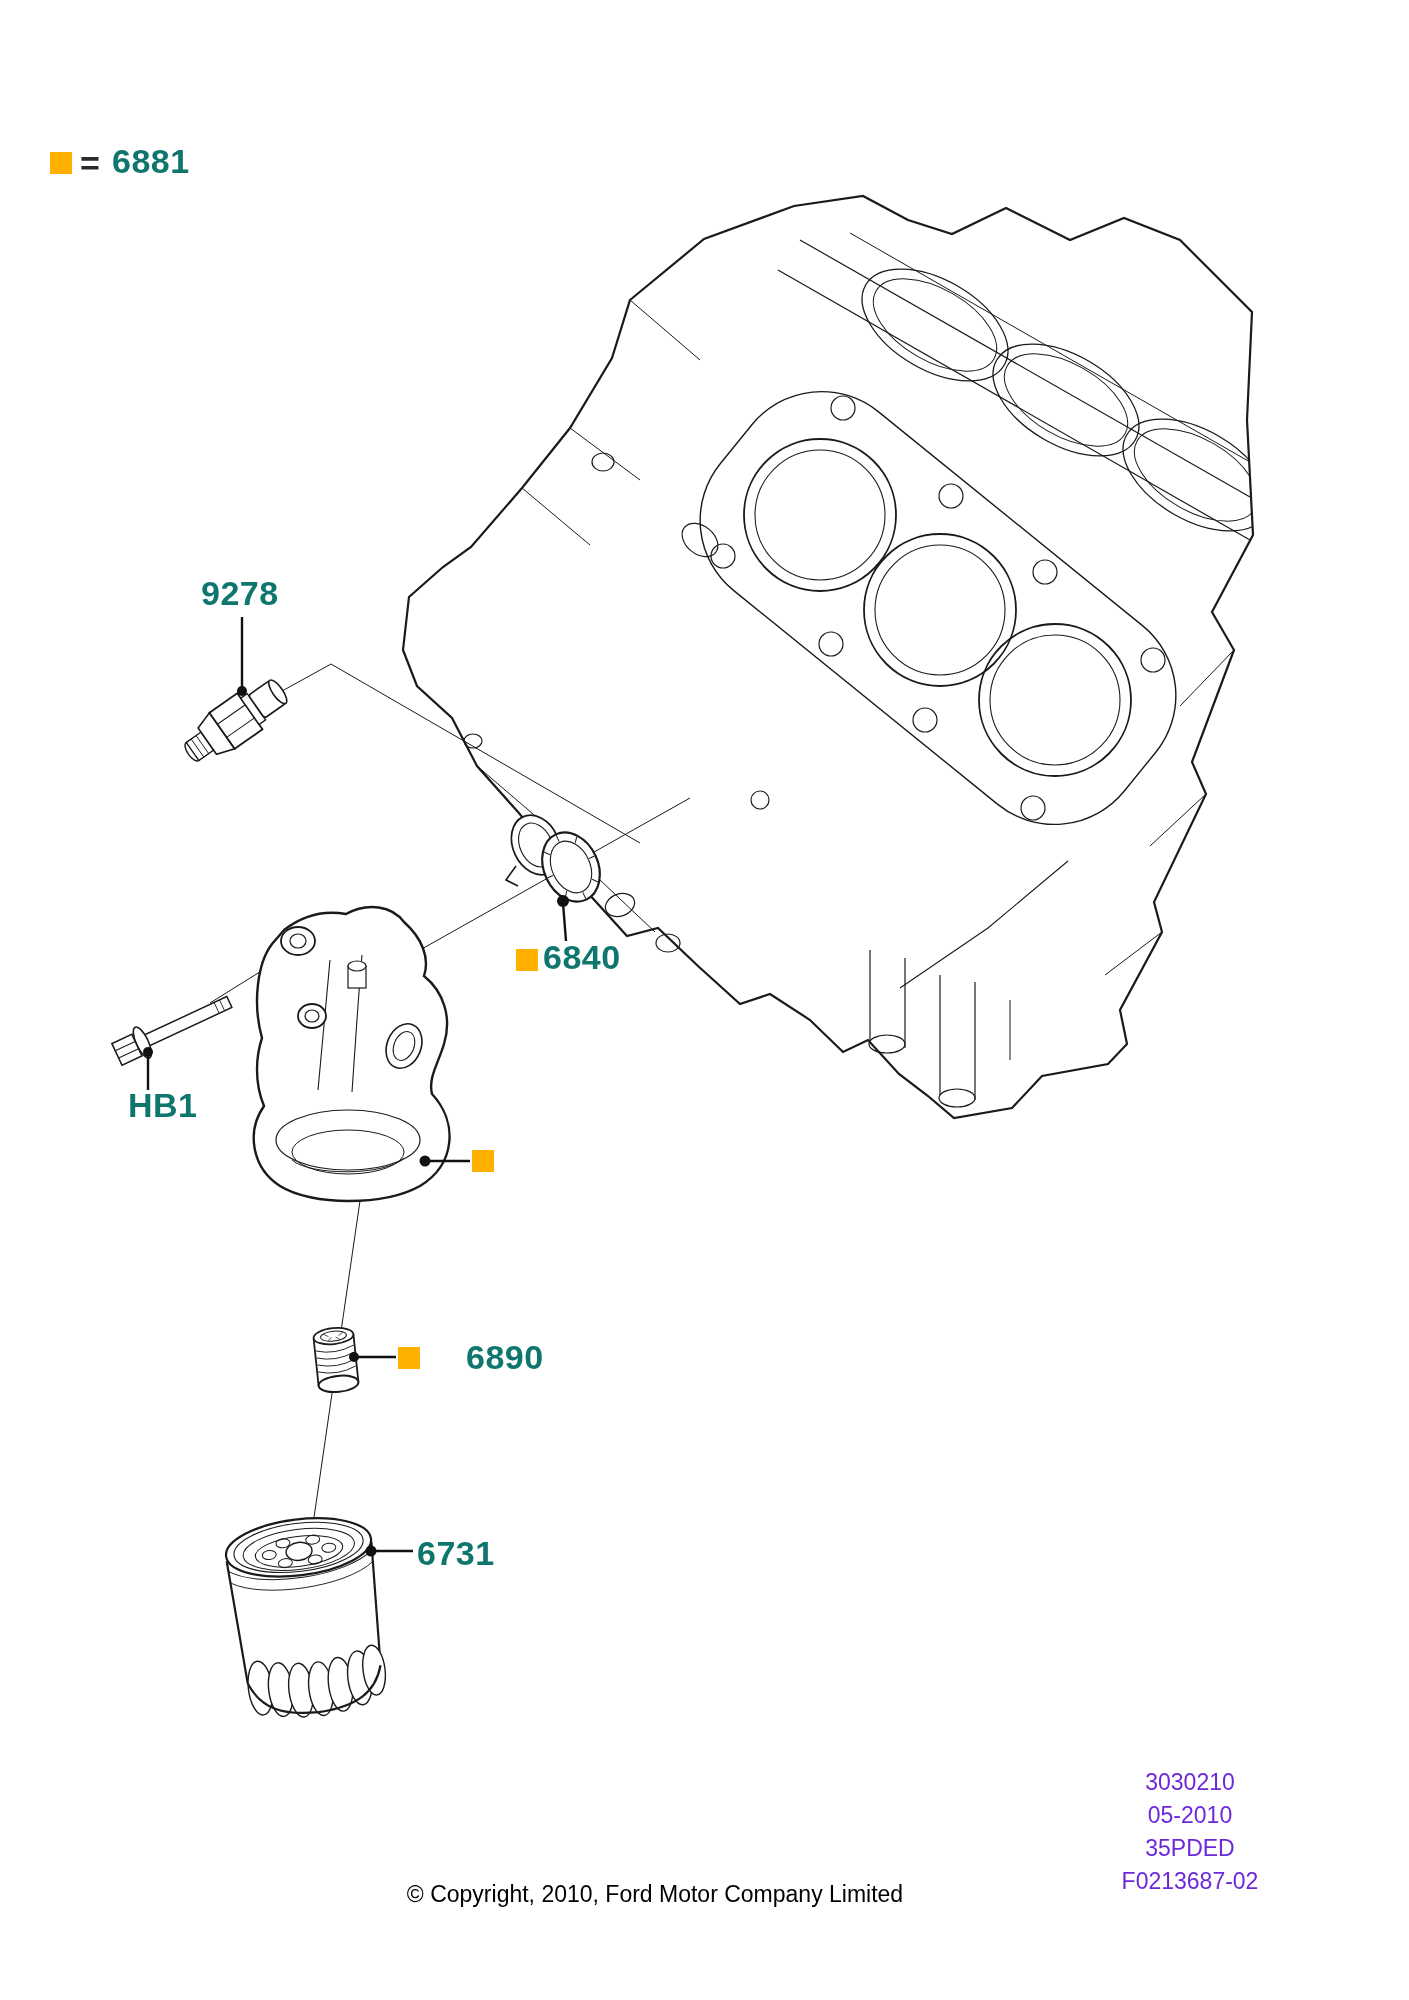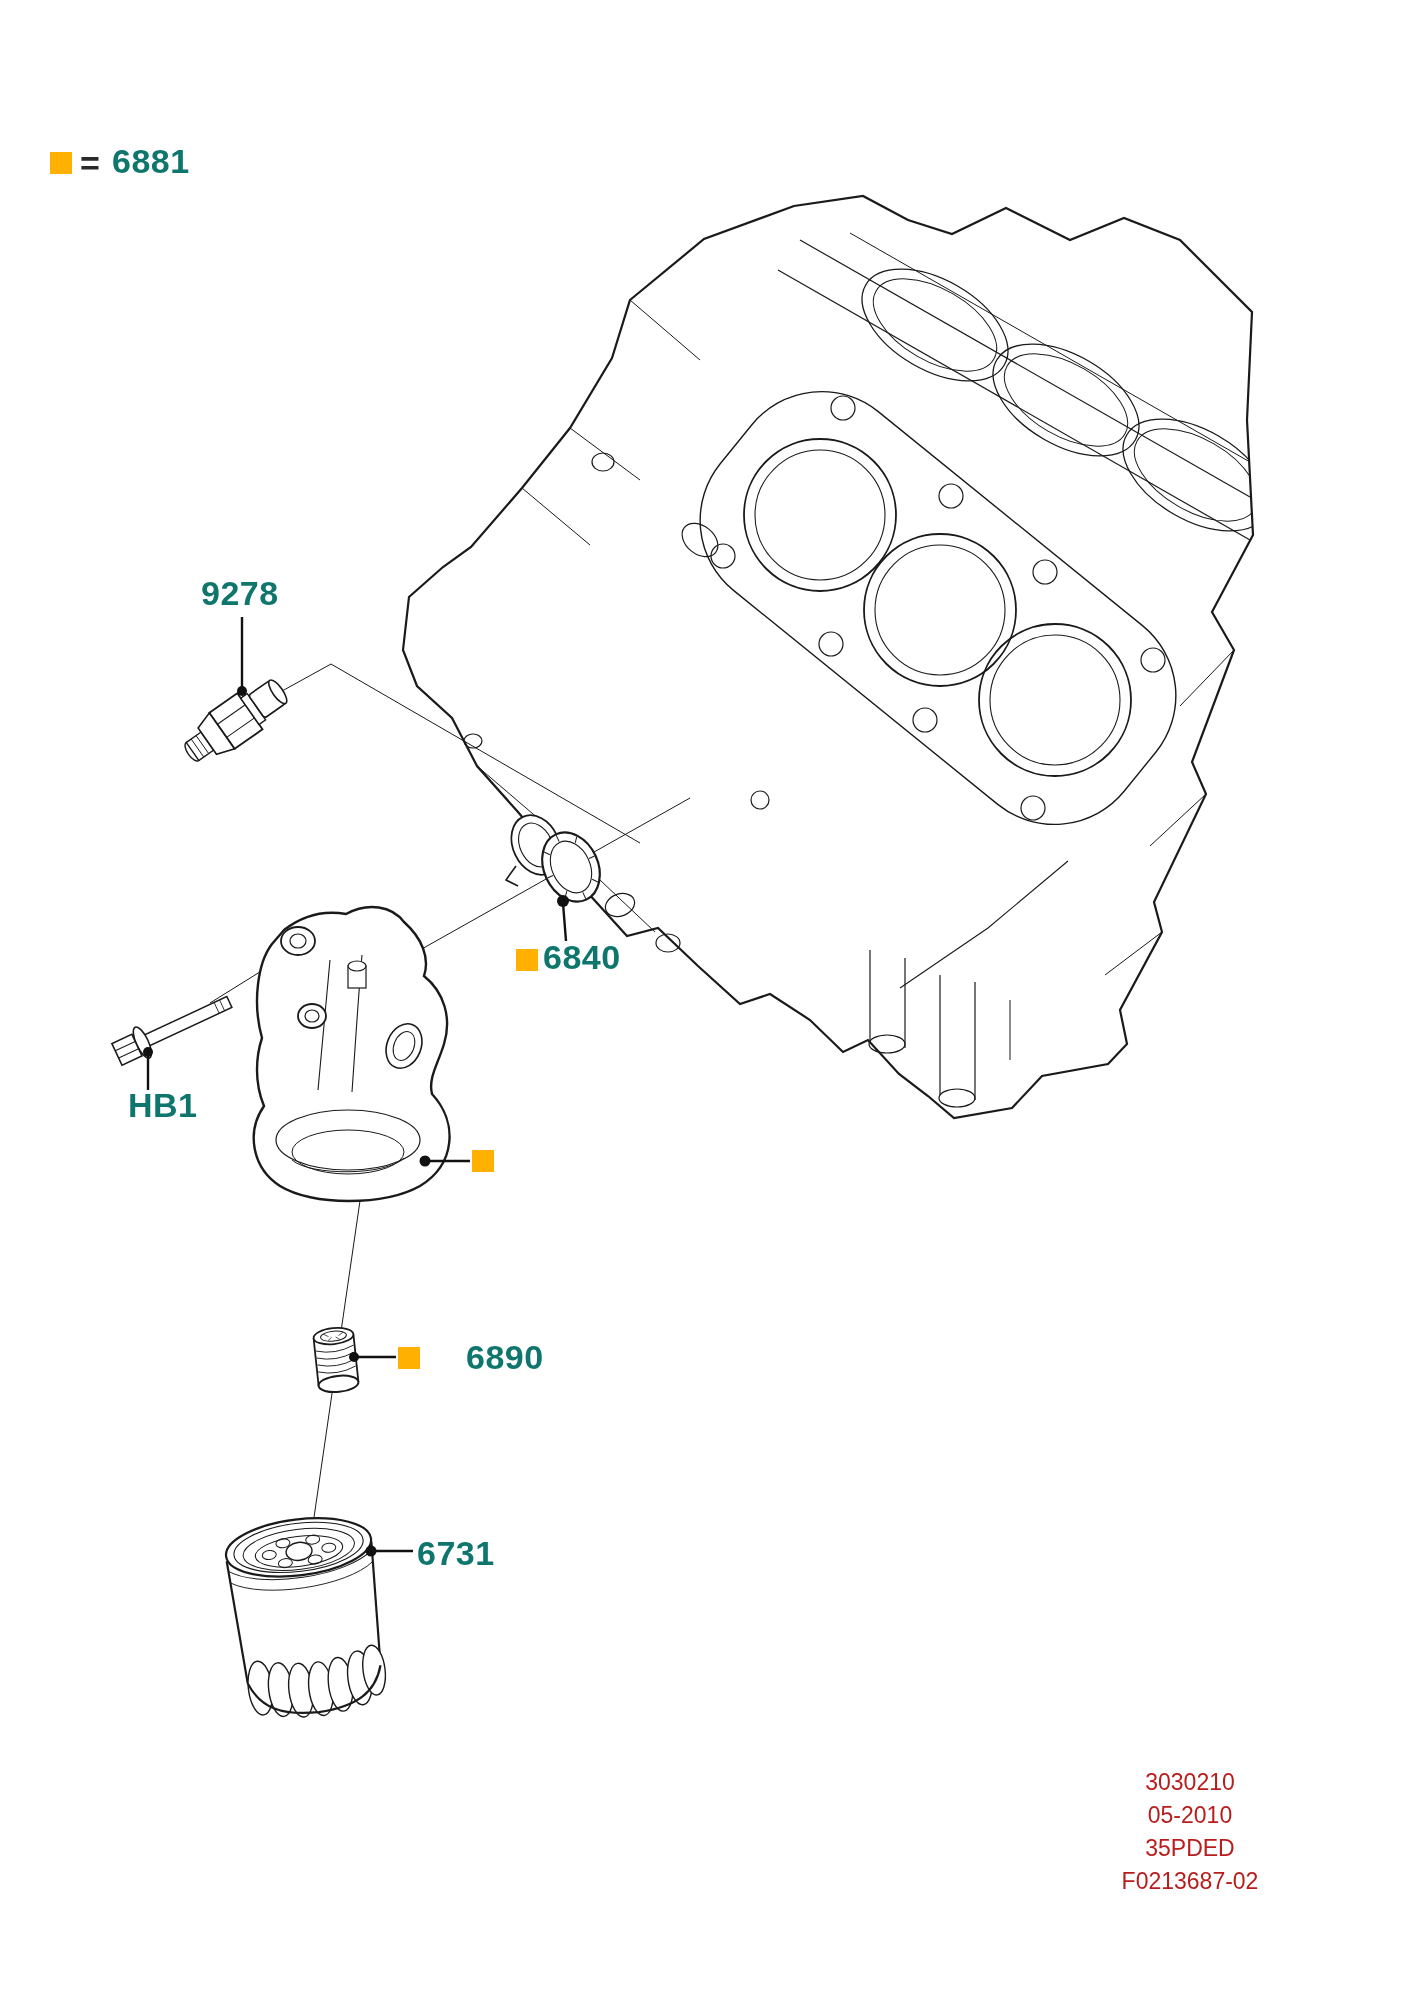--- a/index.html
+++ b/index.html
@@ -32,21 +32,21 @@
     width:22px;height:22px;
     background:#FFB000;
   }
   .docinfo{
     position:absolute;
     left:1056px;top:1766px;
     width:268px;
     text-align:center;
     font-size:23px;
     line-height:33px;
-    color:#b91c1c;
+    color:#6d28d9;
   }
   .copyright{
     position:absolute;
     left:325px;top:1881px;
     width:660px;
     text-align:center;
     font-size:23px;
     color:#000;
     white-space:nowrap;
   }
@@ -282,14 +282,15 @@
 
   <div class="lbl" style="left:417px;top:1536px;">6731</div>
 
   <div class="docinfo">
     <div>3030210</div>
     <div>05-2010</div>
     <div>35PDED</div>
     <div>F0213687-02</div>
   </div>
 
+  <div class="copyright">© Copyright, 2010, Ford Motor Company Limited</div>
 
 </div>
 
 </body></html>

